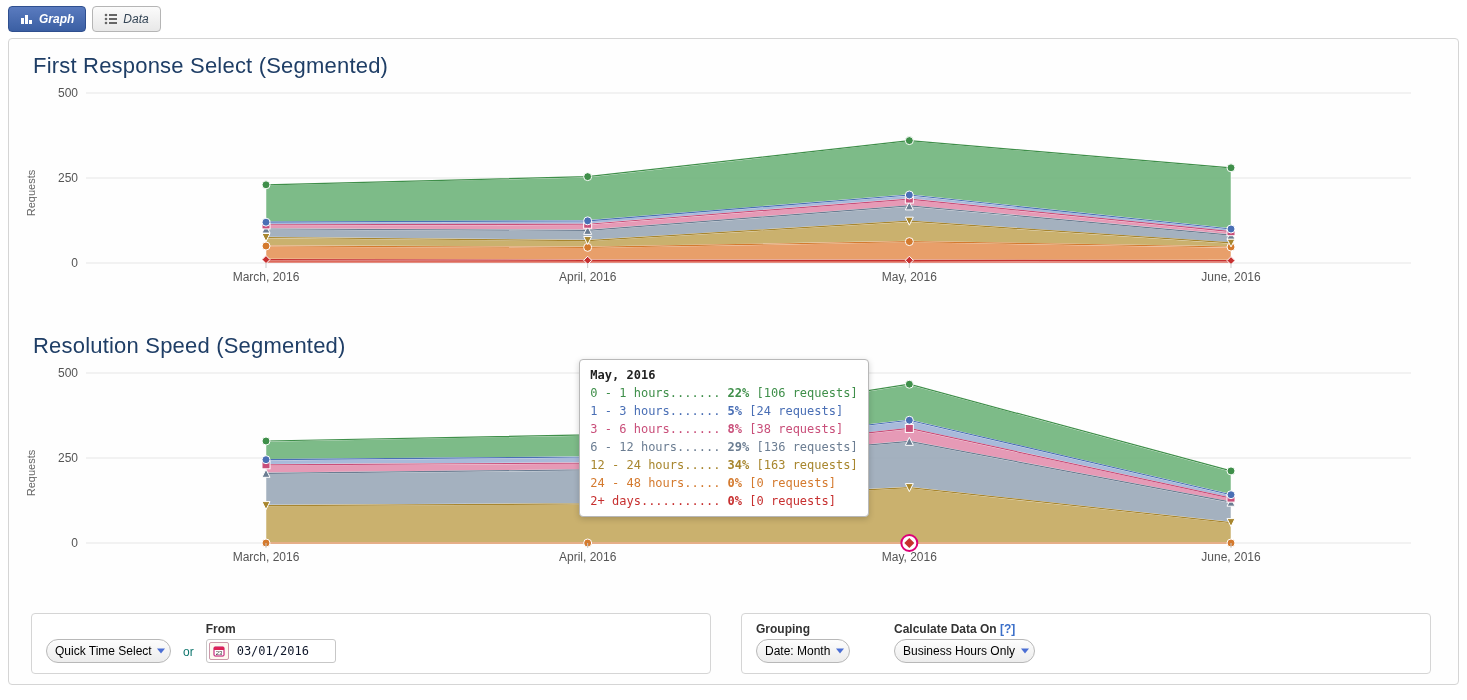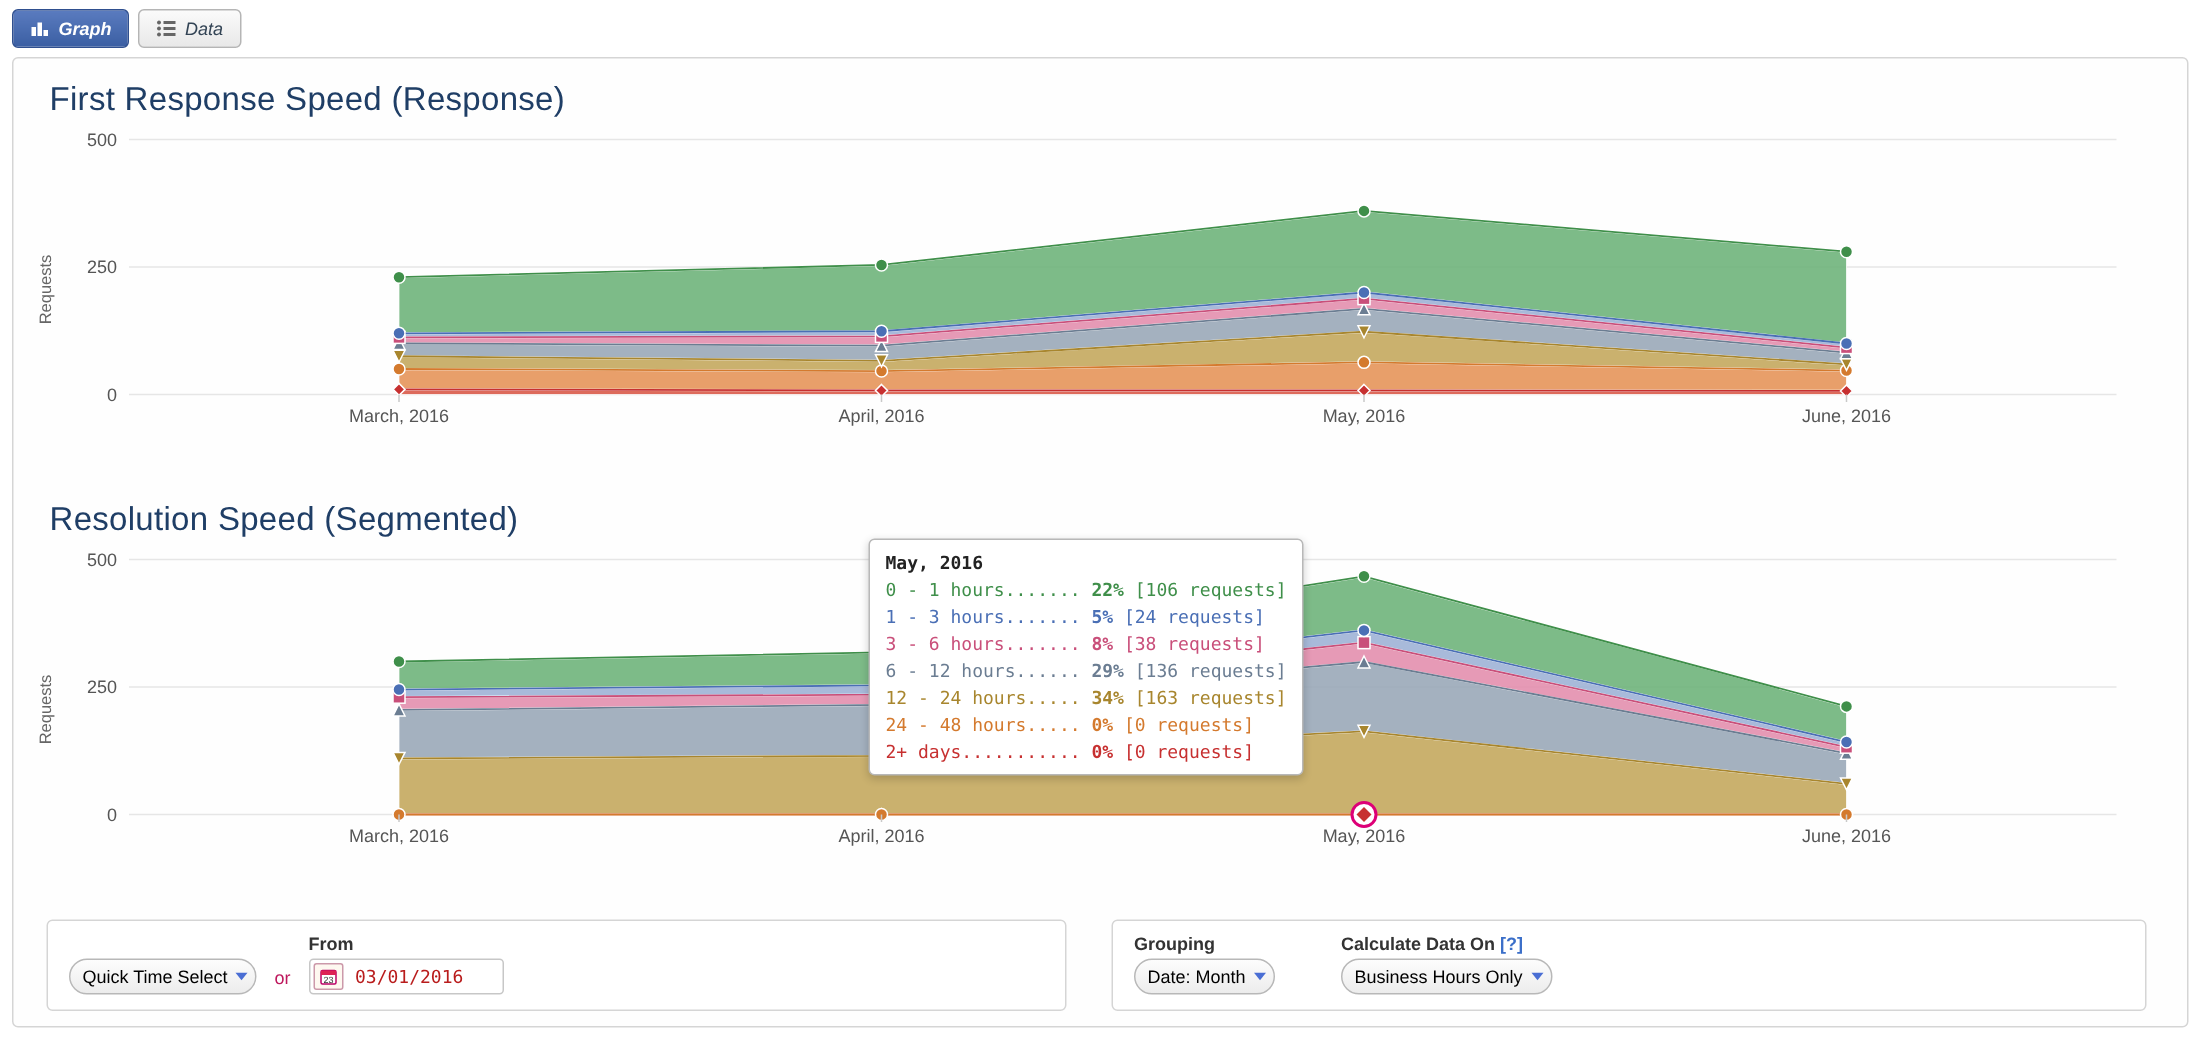--- a/index.html
+++ b/index.html
@@ -29,24 +29,24 @@
   .tt-row { }
 
   .bottom-row { display: flex; gap: 30px; margin-top: 18px; }
   .ctl-group { border: 1px solid #d5d5d5; border-radius: 4px; padding: 8px 14px 10px 14px; background: #fff; display: flex; align-items: flex-end; gap: 12px; }
   .ctl-group.left { width: 680px; }
   .ctl-group.right { width: 690px; gap: 44px; }
   .ctl label.lbl { display:block; font-size: 12px; font-weight: 600; color: #333; margin-bottom: 3px; }
   select.sel { font-size: 12px; padding: 3px 18px 3px 8px; border: 1px solid #b8b8b8; border-radius: 12px; background: linear-gradient(#fdfdfd,#ececec); appearance: none; height: 24px; position: relative; }
   .sel-wrap { position: relative; display: inline-block; }
   .sel-wrap::after { content:""; position:absolute; right:6px; top:50%; width:0; height:0; border-left:4px solid transparent; border-right:4px solid transparent; border-top:5px solid #4a6ed4; transform:translateY(-50%); pointer-events:none; }
-  .or { font-size: 12px; color: #be185d; margin-bottom: 4px; }
+  .or { font-size: 12px; color: #0f766e; margin-bottom: 4px; }
   .date-input { display:inline-flex; align-items:center; border:1px solid #c7c7c7; border-radius:3px; background:#fff; padding:2px 8px 2px 2px; height:24px; }
   .date-input .cal { display:inline-flex; width:20px; height:18px; align-items:center; justify-content:center; border:1px solid #c9a; border-radius:2px; background:#fef8f0; margin-right:6px; }
-  .date-input input { border:none; outline:none; font-family:"Menlo",monospace; font-size:12px; width:92px; color:#b91c1c; }
+  .date-input input { border:none; outline:none; font-family:"Menlo",monospace; font-size:12px; width:92px; color:#0f172a; }
   .help { color:#3b6fc9; font-weight:600; font-size:12px; cursor:pointer; }
 </style>
 </head>
 <body>
 
 <div class="page">
 
   <div class="tabs">
     <div class="tab active">
       <span class="ico">
@@ -69,21 +69,21 @@
             <rect x="5" y="9" width="8" height="2" fill="#666"></rect>
           </svg>
       </span>
       <span>Data</span>
     </div>
   </div>
 
   <div class="panel">
 
     <div class="chart-block">
-      <h2 class="chart-title">First Response Speed (Response)</h2>
+      <h2 class="chart-title">First Response Select (Segmented)</h2>
       <div class="chart-area">
         <div class="ylabel">Requests</div>
         <svg class="chart-svg" id="svg-first_response" width="1400" height="210">
             <line x1="55" x2="1380" y1="180" y2="180" class="grid"></line>
             <text x="47" y="184" class="ytick">0</text>
             <line x1="55" x2="1380" y1="95" y2="95" class="grid"></line>
             <text x="47" y="99" class="ytick">250</text>
             <line x1="55" x2="1380" y1="10" y2="10" class="grid"></line>
             <text x="47" y="14" class="ytick">500</text>
             <path d="M235,180 L235,176.6 L556.6666666666667,177.28 L878.3333333333334,177.28 L1200,177.62 L1200,180 L878.3333333333334,180 L556.6666666666667,180 L235,180 Z" fill="#d95b4a" fill-opacity="0.9" stroke="#fff" stroke-width="0.5"></path>

